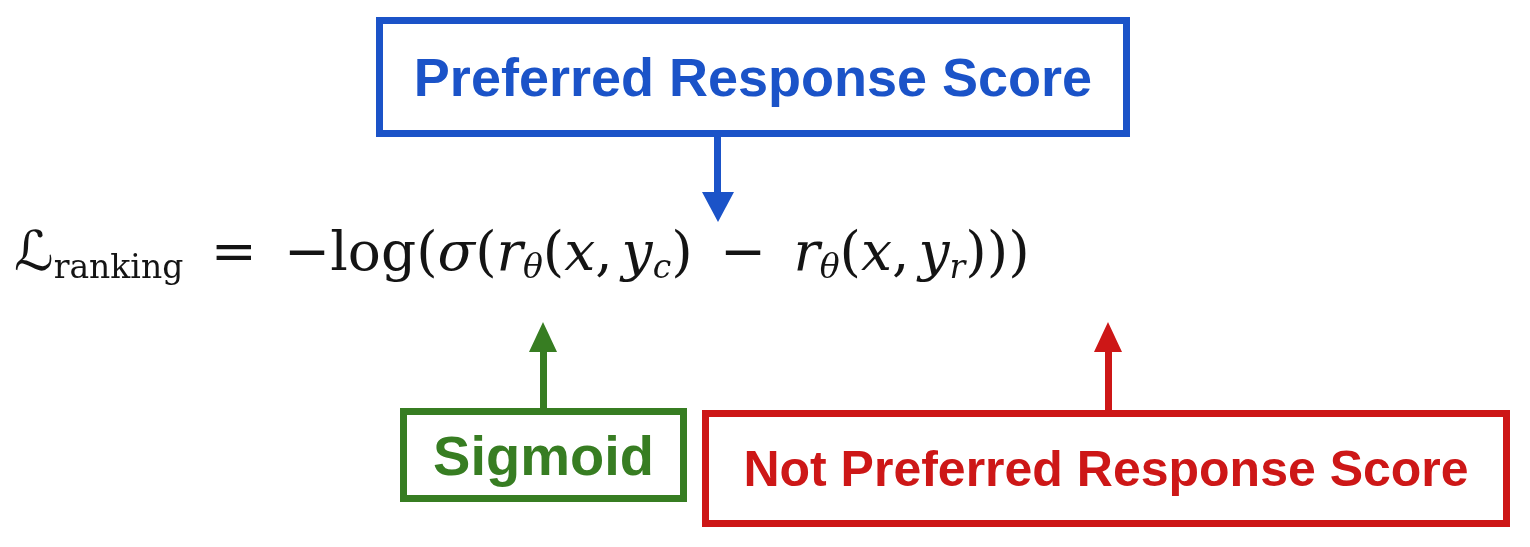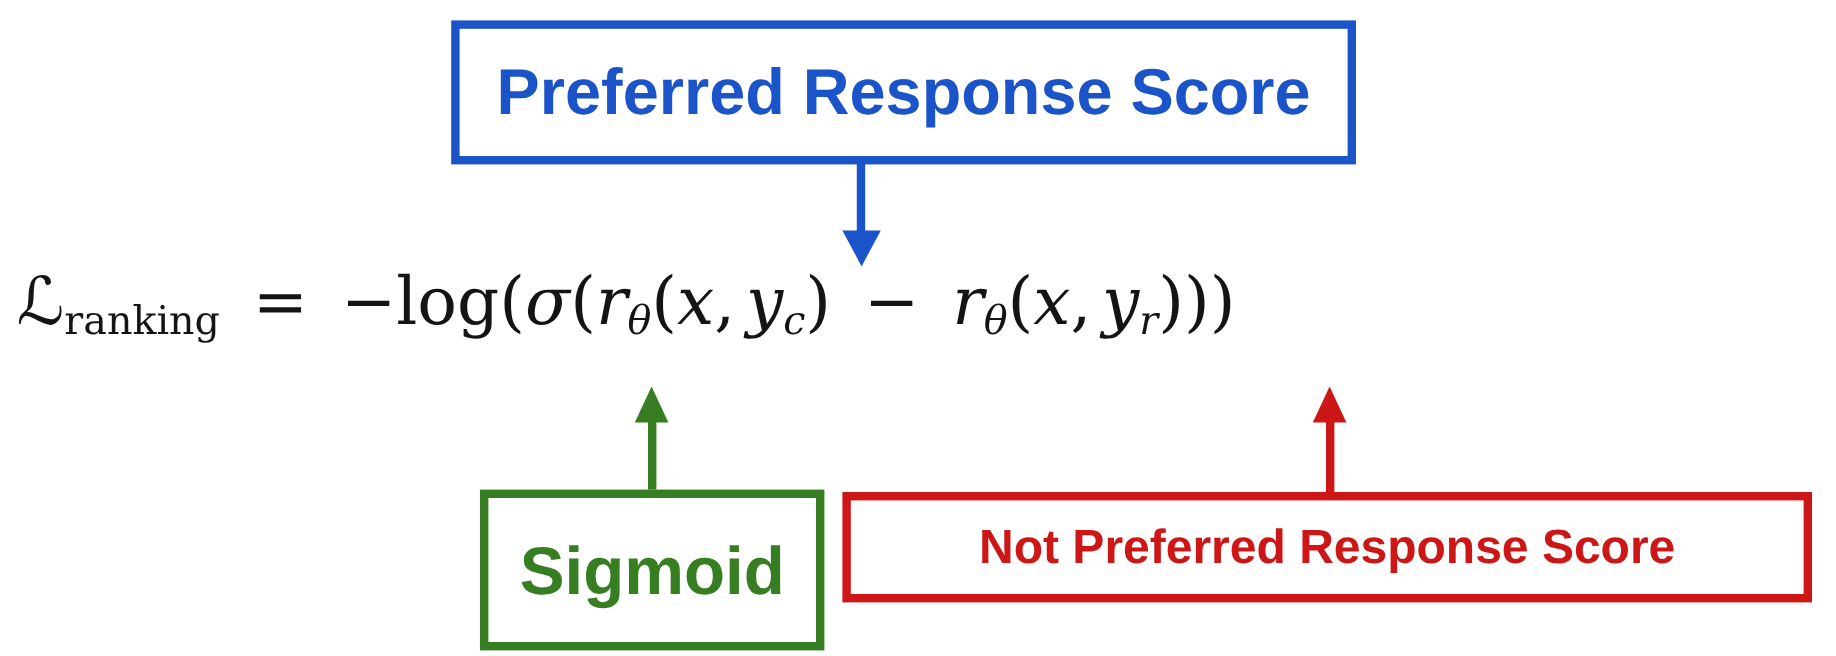--- a/index.html
+++ b/index.html
@@ -22,22 +22,22 @@
     box-sizing: border-box;
     display: flex;
     align-items: center;
     justify-content: center;
     background: var(--background);
     font-family: "Liberation Sans", sans-serif;
     font-weight: bold;
     white-space: nowrap;
   }
   .box-blue  { left: 344px;  top: 17px;  width: 754px; height: 120px; border: 7px solid var(--blue);  color: var(--blue);  font-size: 54px; margin-left: 32px; }
-  .box-green { left: 400px;  top: 408px; width: 287px; height: 134px; border: 7px solid var(--green); color: var(--green); font-size: 56px; }
-  .box-red   { left: 702px;  top: 410px; width: 808px; height: 92px; border: 7px solid var(--red);   color: var(--red);   font-size: 40px; }
+  .box-green { left: 400px;  top: 408px; width: 287px; height: 94px; border: 7px solid var(--green); color: var(--green); font-size: 56px; }
+  .box-red   { left: 702px;  top: 410px; width: 808px; height: 117px; border: 7px solid var(--red);   color: var(--red);   font-size: 50px; }
 
   .arrow-stem { position: absolute; width: 7px; }
   .stem-blue  { left: 714px;  top: 136px; height: 58px; background: var(--blue); }
   .stem-green { left: 540px;  top: 350px; height: 60px; background: var(--green); }
   .stem-red   { left: 1105px; top: 350px; height: 62px; background: var(--red); }
 
   .arrow-head { position: absolute; width: 0; height: 0; }
   .head-blue {
     left: 702px; top: 192px;
     border-left: 16px solid transparent;

